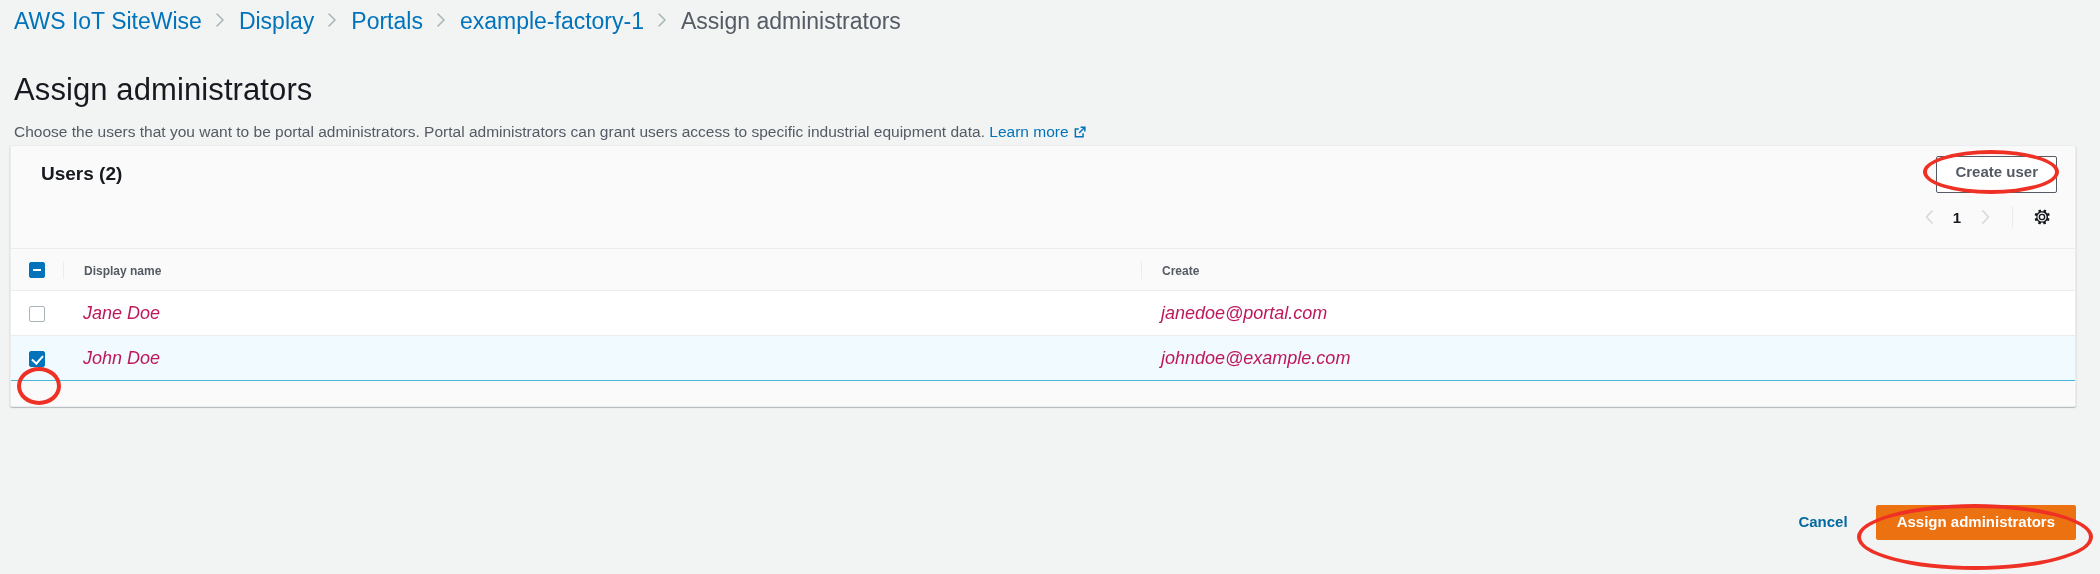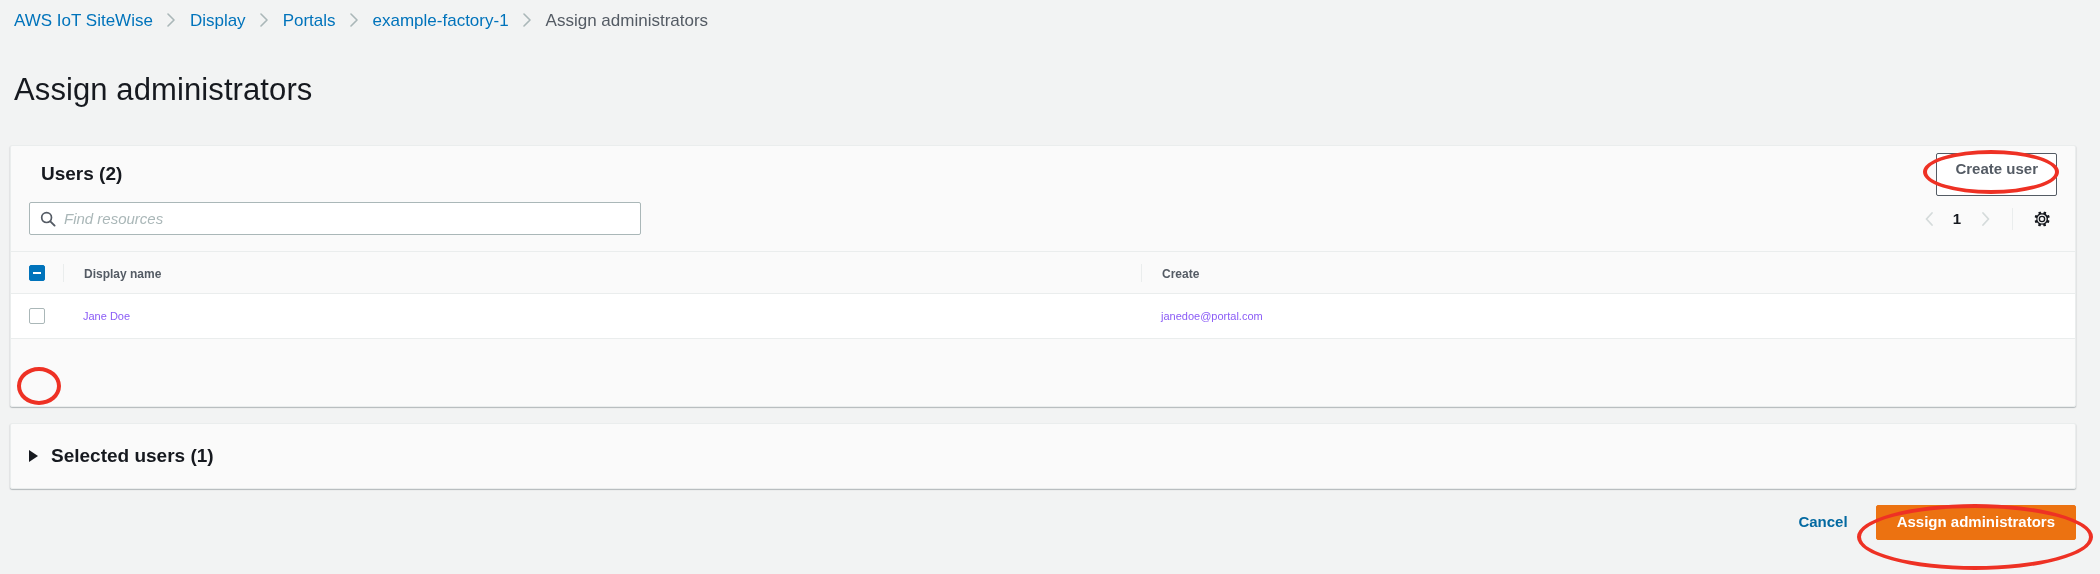--- a/index.html
+++ b/index.html
@@ -9,21 +9,21 @@
     background: #f2f3f3;
     font-family: "Liberation Sans", sans-serif;
     -webkit-font-smoothing: antialiased;
   }
   .page { position: relative; width: 2100px; height: 574px; overflow: hidden; }
 
   
   .breadcrumb {
     position: absolute; left: 14px; top: 11px;
     display: flex; align-items: center; gap: 0;
-    font-size: 17px; line-height: 20px;
+    font-size: 23px; line-height: 20px;
   }
   .crumb-link { color: #0073bb; text-decoration: none; cursor: pointer; white-space: nowrap; }
   .crumb-current { color: #545b64; white-space: nowrap; }
   .crumb-sep {
     display: inline-block; margin: 0 13px; color: #aab7b8;
     font-size: 15px; line-height: 20px; transform: translateY(-1px);
   }
   .crumb-sep svg { display: block; }
 
   
@@ -56,21 +56,21 @@
   }
   .header-actions { margin-left: auto; display: flex; align-items: center; }
 
   .btn {
     font-family: "Liberation Sans", sans-serif;
     font-size: 15px; line-height: 18px; font-weight: bold;
     border-radius: 2px; cursor: pointer; white-space: nowrap;
   }
   .btn-normal {
     background: #ffffff; border: 1px solid #545b64; color: #545b64;
-    padding: 6px 18px 17px;
+    padding: 6px 18px 11px;
   }
   .btn-primary {
     background: #ec7211; border: 1px solid #ec7211; color: #ffffff;
     padding: 7px 20px 8px;
   }
   .btn-link {
     background: transparent; border: none; color: #0369a1;
     padding: 7px 20px 8px;
   }
 
@@ -107,22 +107,22 @@
   }
 
   
   .tbl { width: 100%; border-collapse: collapse; table-layout: fixed; }
   .tbl th {
     text-align: left; font-size: 12px; font-weight: bold; color: #545b64;
     padding: 11px 0; border-top: 1px solid #eaeded; border-bottom: 1px solid #eaeded;
     background: #fafafa; height: 42px; vertical-align: middle;
   }
   .tbl td {
-    font-size: 11px; color: #8b5cf6; padding: 0; height: 45px;
-    border-bottom: 1px solid #eaeded; background: #ffffff; vertical-align: middle;
+    font-size: 18px; color: #be185d; padding: 0; height: 45px;
+    border-bottom: 1px solid #eaeded; background: #ffffff; vertical-align: middle; font-style: italic;
   }
   .col-check { width: 52px; padding-left: 18px !important; }
   .col-name  { width: 1078px; }
   .col-email { width: auto; }
   .cell-pad { padding-left: 20px; }
   .th-sep {
     display: inline-block; width: 1px; height: 18px; background: #eaeded;
     vertical-align: -4px; margin-right: 20px;
   }
   tr.row-selected td {
@@ -202,40 +202,38 @@
     <span class="crumb-sep">
       <svg width="11" height="14" viewBox="0 0 11 14">
           <path d="M2 1 L8 7 L2 13" stroke="#aab7b8" stroke-width="1.6" fill="none" stroke-linecap="round" stroke-linejoin="round"></path>
         </svg>
     </span>
     <span class="crumb-current">Assign administrators</span>
   </nav>
 
   <h1 class="page-title">Assign administrators</h1>
 
+  <p class="page-desc">
+    <span>Choose the users that you want to be portal administrators. Portal administrators can grant users access to specific industrial equipment data.</span>
+    <a class="learn-more">Learn more</a><span class="ext-icon"><svg width="14" height="14" viewBox="0 0 14 14">
+          <path d="M1.6 3.2 h4.2 v1.5 H3.1 v6.2 h6.2 V8.2 h1.5 v4.2 H1.6 z" fill="#0073bb"></path>
+          <path d="M7.6 1.4 h5 v5 h-1.5 V3.95 L6.6 8.45 L5.55 7.4 L10.05 2.9 H7.6 z" fill="#0073bb"></path>
+        </svg></span>
+  </p>
 
   <section class="card" id="users-card">
 
     <div class="card-header">
       <div class="card-title">Users (2)</div>
       <div class="header-actions">
         <button class="btn btn-normal">Create user</button>
       </div>
     </div>
 
     <div class="filter-row">
-      <div class="search-box">
-        <span class="search-ico">
-          <svg width="16" height="16" viewBox="0 0 16 16">
-              <circle cx="6.6" cy="6.6" r="4.9" stroke="#545b64" stroke-width="1.7" fill="none"></circle>
-              <path d="M10.3 10.3 L14.6 14.6" stroke="#545b64" stroke-width="1.9" stroke-linecap="round"></path>
-            </svg>
-        </span>
-        <input class="search-input" type="text" placeholder="Find resources" style="">
-      </div>
 
       <div class="pager">
         <button class="pg-arrow">
           <svg width="13" height="16" viewBox="0 0 13 16">
               <path d="M9 2 L3.5 8 L9 14" stroke="currentColor" stroke-width="1.8" fill="none" stroke-linecap="round" stroke-linejoin="round"></path>
             </svg>
         </button>
         <span class="pg-num">1</span>
         <button class="pg-arrow">
           <svg width="13" height="16" viewBox="0 0 13 16">
@@ -271,30 +269,35 @@
           <td class="col-check">
             <span class="cb cb-empty"></span>
           </td>
           <td class="col-name">
             <span class="cell-pad">Jane Doe</span>
           </td>
           <td class="col-email">
             <span class="cell-pad">janedoe@portal.com</span>
           </td>
         </tr>
+        <tr class="row-selected">
+          <td class="col-check">
+            <span class="cb cb-checked"></span>
+          </td>
+          <td class="col-name">
+            <span class="cell-pad">John Doe</span>
+          </td>
+          <td class="col-email">
+            <span class="cell-pad">johndoe@example.com</span>
+          </td>
+        </tr>
       </tbody>
     </table>
   </section>
 
-  <section class="card" id="selected-card">
-    <div class="expandable">
-      <span class="tri"></span>
-      <span class="exp-title">Selected users (1)</span>
-    </div>
-  </section>
 
   <div class="footer">
     <button class="btn btn-link">Cancel</button>
     <button class="btn btn-primary">Assign administrators</button>
   </div>
 
   <div class="anno" id="anno-create-user"></div>
   <div class="anno" id="anno-row-check"></div>
   <div class="anno" id="anno-assign"></div>
 

